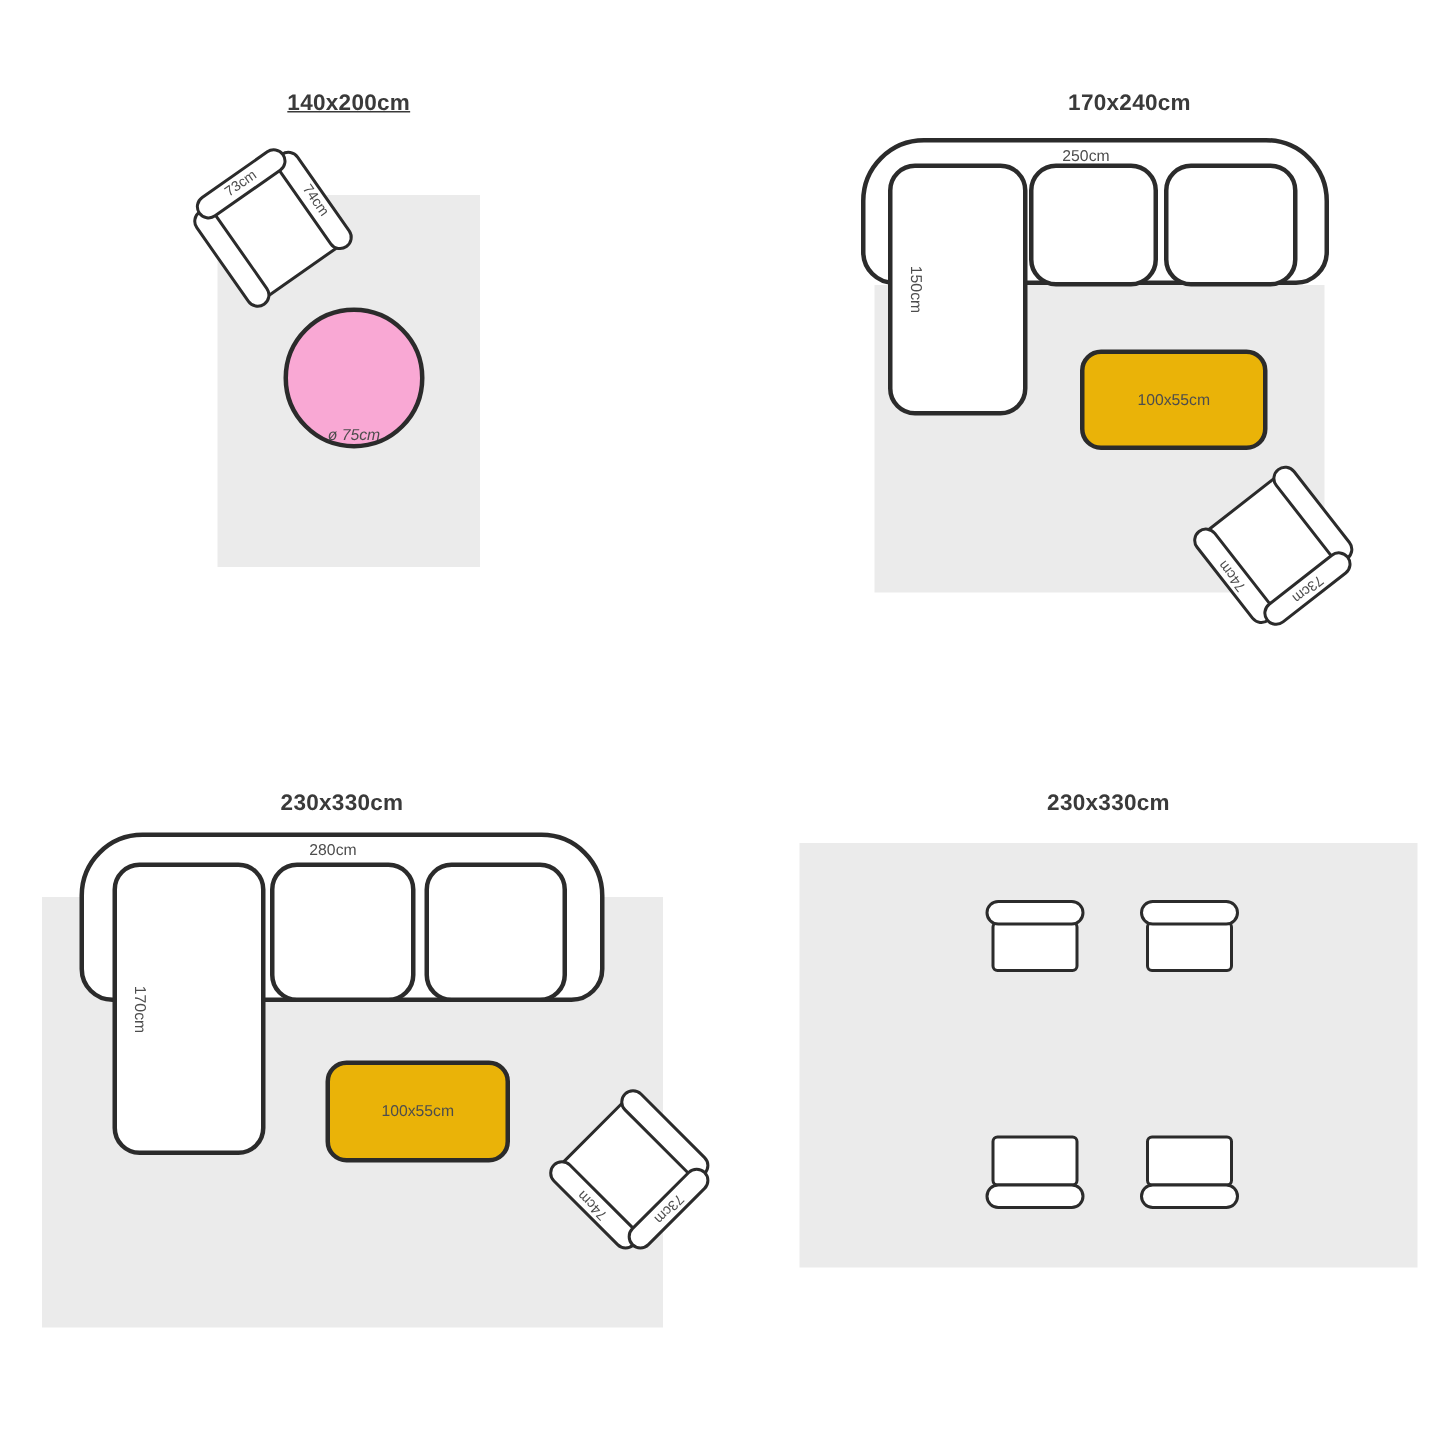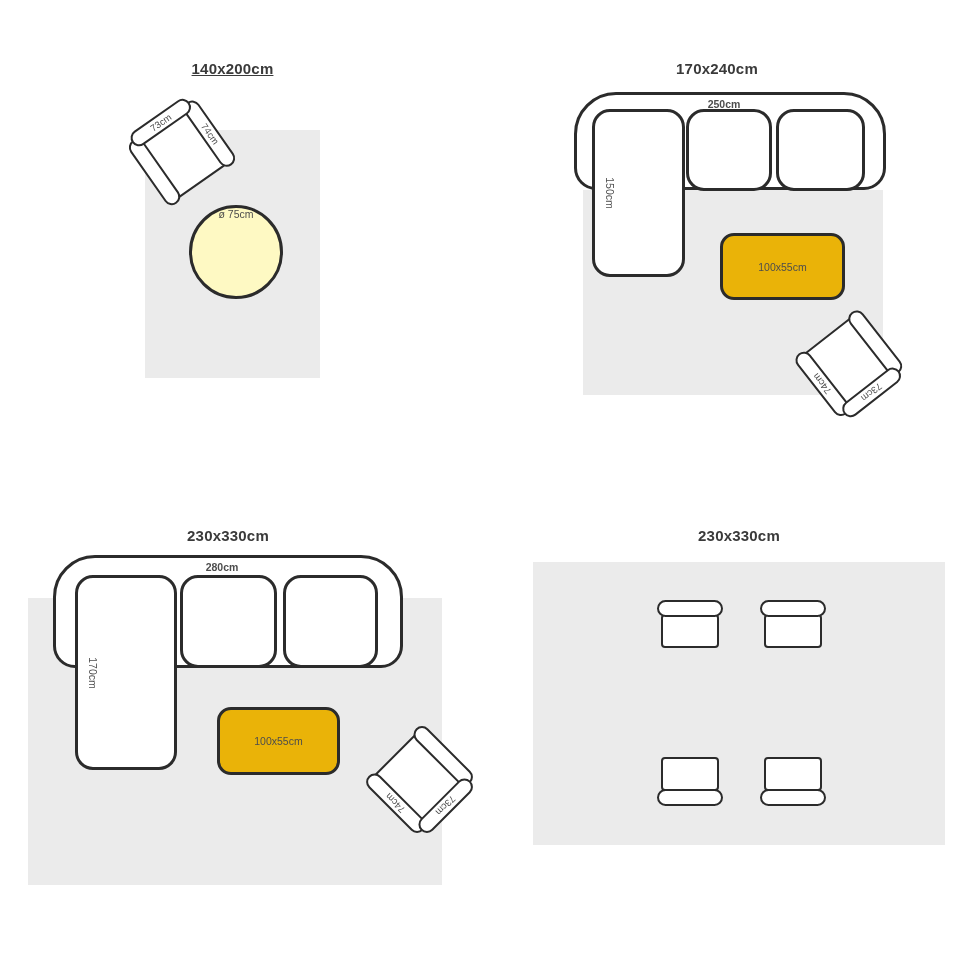--- a/index.html
+++ b/index.html
@@ -20,22 +20,22 @@
   }
   .rug{position:absolute;background:var(--rug);}
   .dim-label{
     position:absolute;font-size:10.5px;color:var(--label);
     text-align:center;white-space:nowrap;
   }
 
   
   .round-table{
     position:absolute;width:94px;height:94px;border-radius:50%;
-    background:#fef9c3;border:3px solid var(--line);
-    display:flex;align-items:flex-start;justify-content:center;
+    background:#f9a8d4;border:3px solid var(--line);
+    display:flex;align-items:flex-end;justify-content:center;font-style:italic;
   }
   .round-table .dim-label{position:static;}
 
   
   .rect-table{
     position:absolute;background:#eab308;border:3px solid var(--line);
     display:flex;align-items:center;justify-content:center;
   }
   .rect-table .dim-label{position:static;}
 
@@ -63,21 +63,21 @@
     font-size:9.5px;color:var(--label);white-space:nowrap;
   }
 
   
   .sofa-frame{
     position:absolute;background:#fff;border:3px solid var(--line);
     border-radius:42px 42px 22px 22px;
   }
   .sofa-width-label{
     position:absolute;left:0;right:12px;top:3px;
-    font-size:10.5px;color:var(--label);text-align:center;font-weight:bold;
+    font-size:10.5px;color:var(--label);text-align:center;
   }
   .sofa-chaise,.sofa-cushion{
     position:absolute;background:#fff;border:3px solid var(--line);border-radius:18px;
   }
   .sofa-depth-label{
     position:absolute;left:-17px;top:50%;width:64px;text-align:center;
     transform:translateY(-50%) rotate(90deg);
     font-size:10.5px;color:var(--label);white-space:nowrap;
   }
 
@@ -96,21 +96,21 @@
   .dchair.facing-up .dchair-seat{top:0;}
   .dchair.facing-up .dchair-back{top:32px;}
 
   
   .p1-title{left:145px;top:60px;width:175px;text-decoration:underline;}
   .p1-rug{left:145px;top:130px;width:175px;height:248px;}
   .p1-round-table{left:189px;top:205px;}
   .p1-armchair{left:138px;top:108px;transform:rotate(-35deg);}
 
   
-  .p2-title{left:562px;top:60px;width:310px;}
+  .p2-title{left:598px;top:60px;width:310px;}
   .p2-rug{left:583px;top:190px;width:300px;height:205px;}
   .p2-sofa-frame{left:574px;top:92px;width:312px;height:98px;}
   .p2-sofa-chaise{left:592px;top:109px;width:93px;height:168px;}
   .p2-sofa-cushion1{left:686px;top:109px;width:86px;height:82px;}
   .p2-sofa-cushion2{left:776px;top:109px;width:89px;height:82px;}
   .p2-coffee-table{left:720px;top:233px;width:125px;height:67px;border-radius:14px;}
   .p2-armchair{left:809px;top:324px;transform:rotate(142deg);}
 
   
   .p3-title{left:53px;top:527px;width:350px;}

